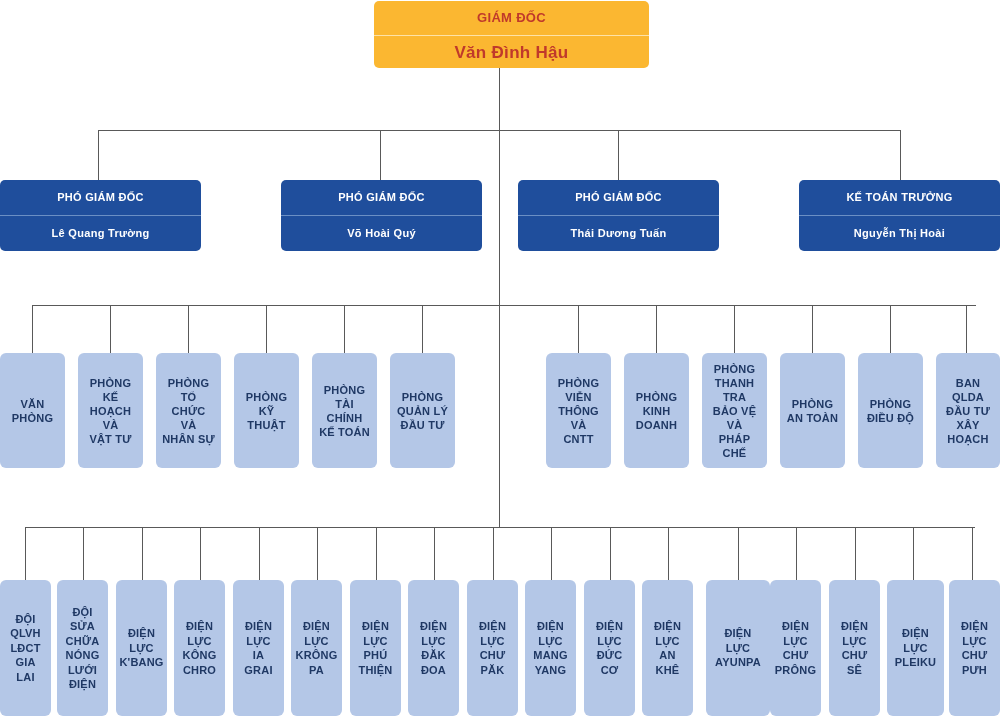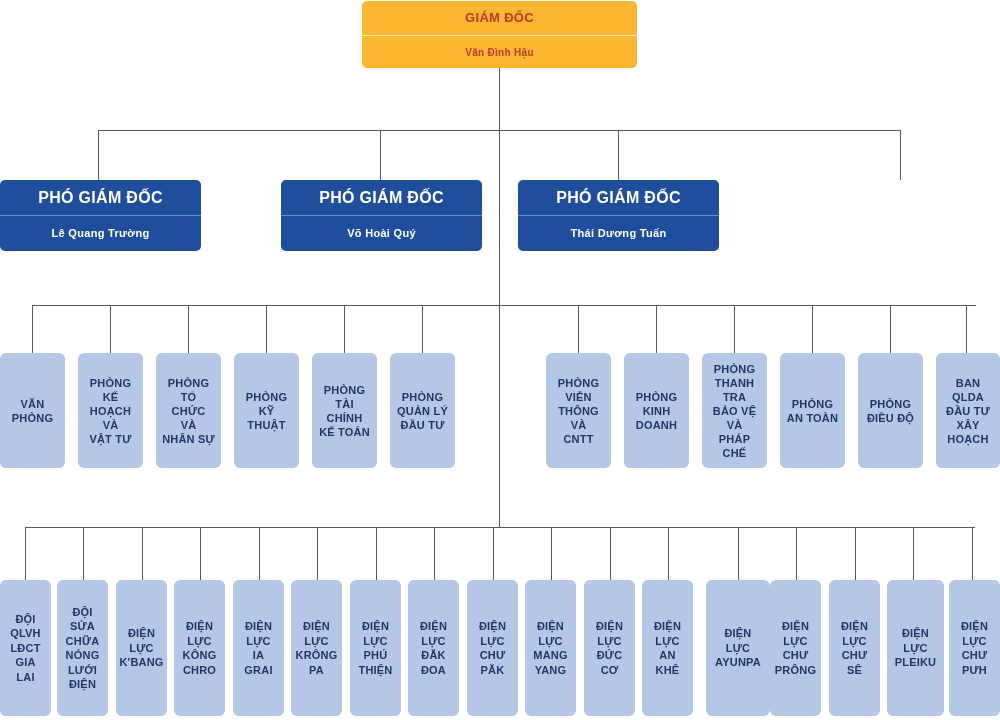--- a/index.html
+++ b/index.html
@@ -26,57 +26,58 @@
   .line.v { width: 1px; }
   .line.h { height: 1px; }
 
   
   .box-l1 {
     position: absolute;
     border-radius: 5px;
     background: #FBB731;
     box-sizing: border-box;
     overflow: hidden;
+    margin-left: 12px;
   }
   .box-l1 .title,
   .box-l1 .person {
     color: #C0392B;
     font-weight: bold;
     text-align: center;
     letter-spacing: .3px;
   }
   .box-l1 .title {
     font-size: 13px;
     height: 34px;
     line-height: 34px;
     border-bottom: 1px solid #FDE2A8;
   }
   .box-l1 .person {
-    font-size: 10px;
+    font-size: 17px;
     height: 33px;
     line-height: 33px;
   }
 
   
   .box-l2 {
     position: absolute;
     border-radius: 5px;
     background: #1F4E9C;
     box-sizing: border-box;
     overflow: hidden;
   }
   .box-l2 .title,
   .box-l2 .person {
     color: #ffffff;
     font-weight: bold;
     text-align: center;
     letter-spacing: .3px;
   }
   .box-l2 .title {
-    font-size: 16px;
+    font-size: 11px;
     height: 35px;
     line-height: 35px;
     border-bottom: 1px solid #6B8FC4;
   }
   .box-l2 .person {
     font-size: 11px;
     height: 35px;
     line-height: 35px;
   }
 
@@ -162,20 +163,24 @@
     <div class="person">Lê Quang Trường</div>
   </div>
   <div class="box-l2" style="left:281px; top:180px; width:201px; height:71px;">
     <div class="title">PHÓ GIÁM ĐỐC</div>
     <div class="person">Võ Hoài Quý</div>
   </div>
   <div class="box-l2" style="left:518px; top:180px; width:201px; height:71px;">
     <div class="title">PHÓ GIÁM ĐỐC</div>
     <div class="person">Thái Dương Tuấn</div>
   </div>
+  <div class="box-l2" style="left:799px; top:180px; width:201px; height:71px;">
+    <div class="title">KẾ TOÁN TRƯỞNG</div>
+    <div class="person">Nguyễn Thị Hoài</div>
+  </div>
 
   <div class="box-dept" style="left:0px;   top:353px; width:65px; height:115px;">
       <span>VĂN
 PHÒNG</span>
     </div>
   <div class="box-dept" style="left:78px;  top:353px; width:65px; height:115px;">
       <span>PHÒNG
 KẾ
 HOẠCH
 VÀ

